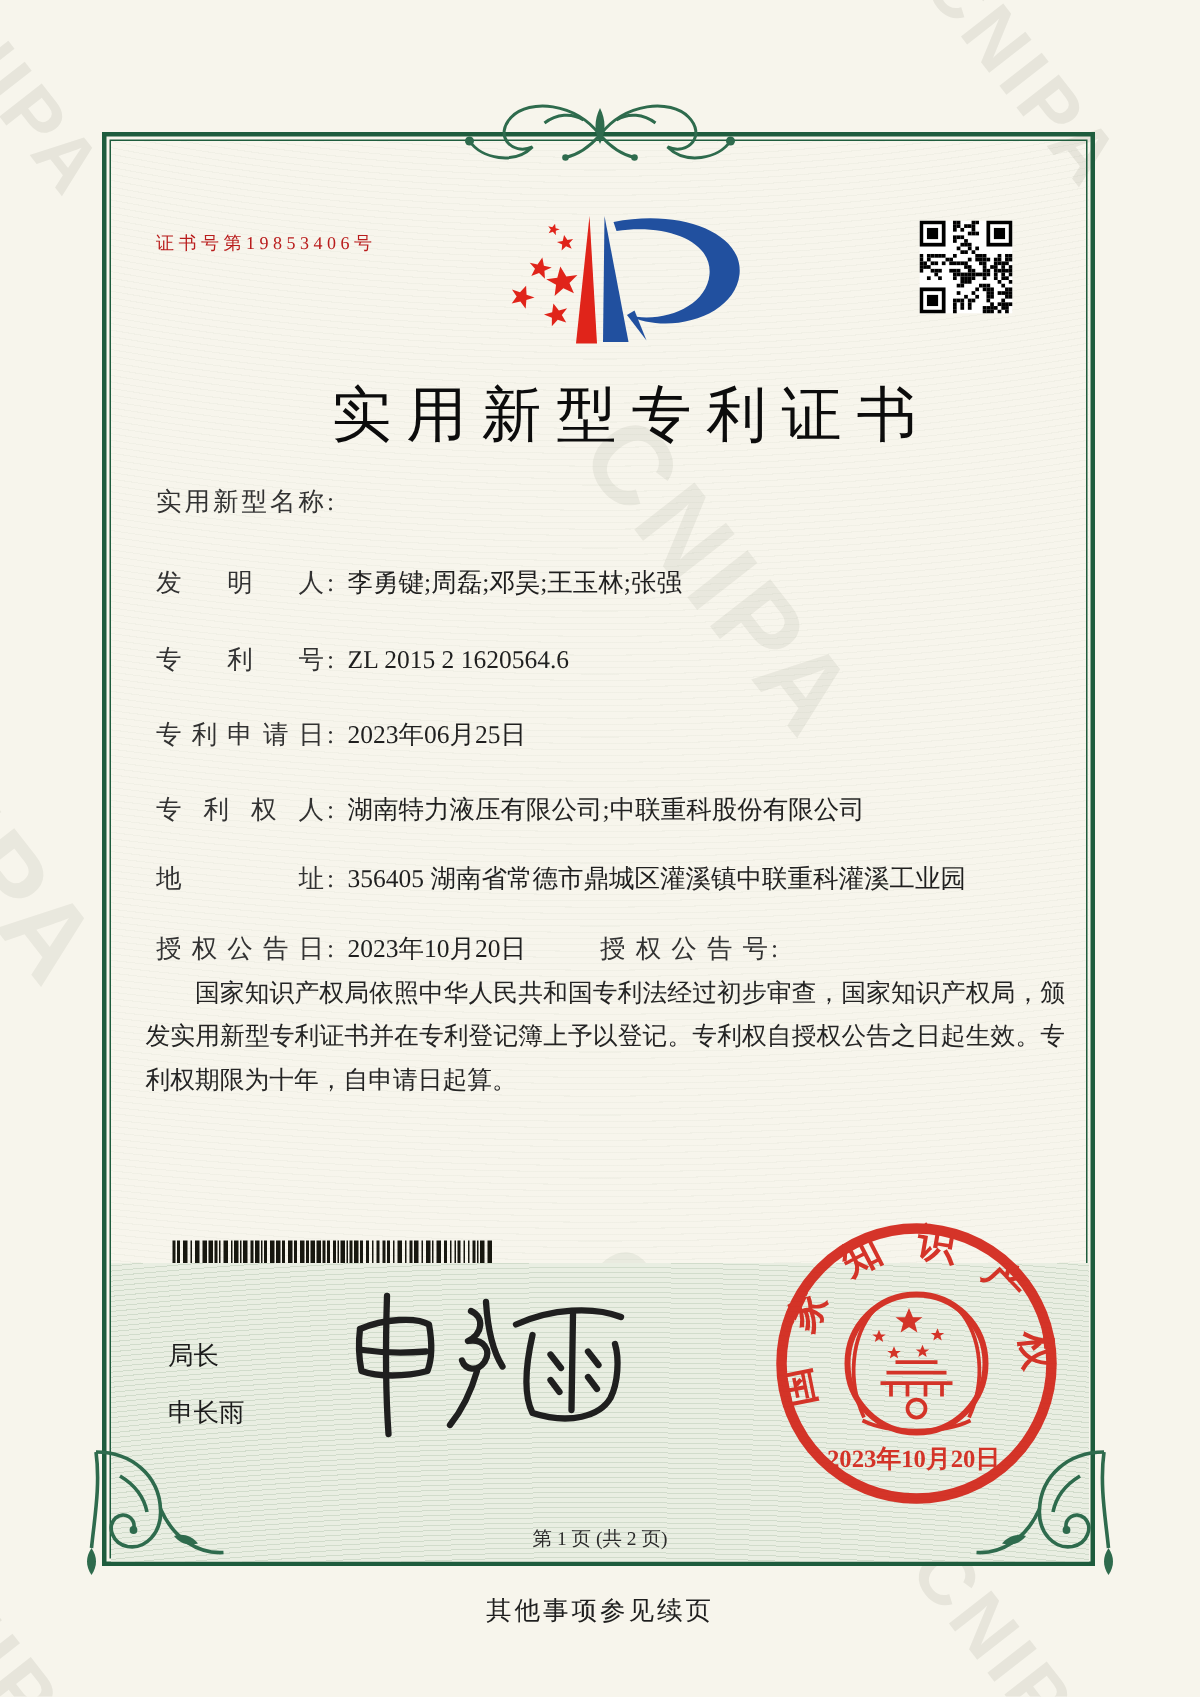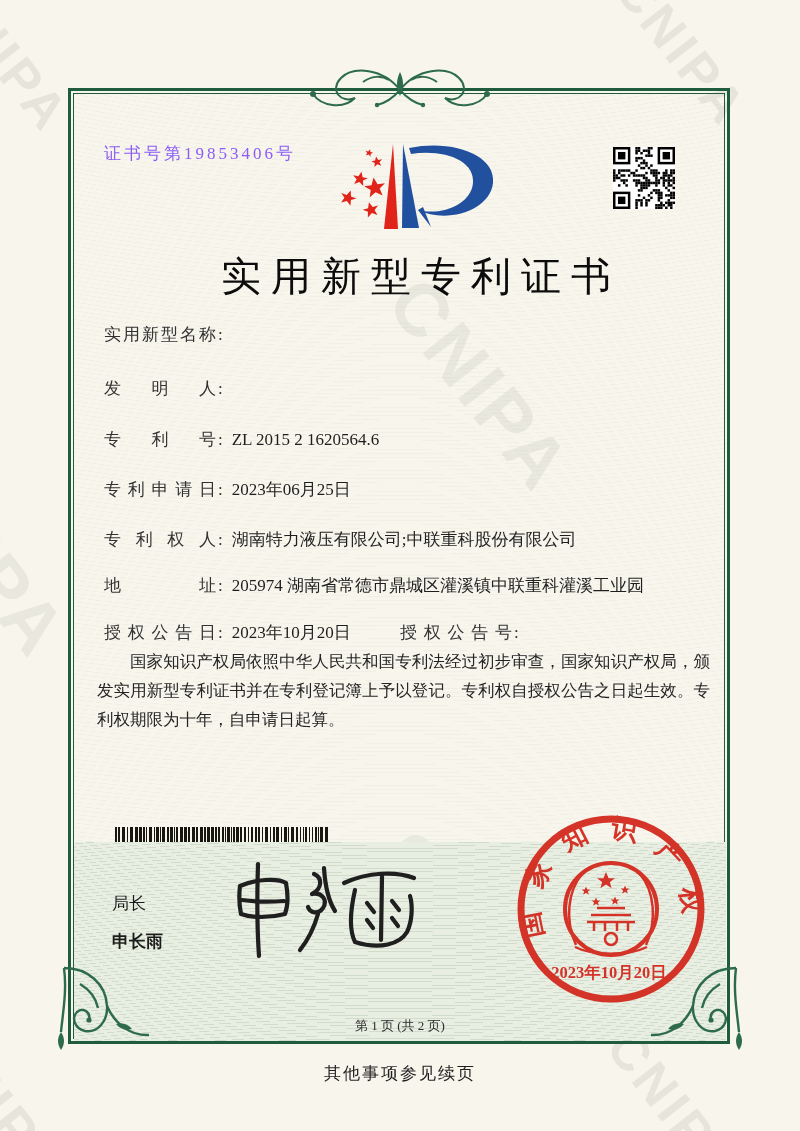--- a/index.html
+++ b/index.html
@@ -41,21 +41,21 @@
     position:absolute;left:74px;top:842px;width:652px;height:199px;
     background:repeating-radial-gradient(ellipse 1800px 1200px at 326px 1500px,
       rgba(90,130,90,0.17) 0 1px, transparent 1px 5px),#e9eee2;
   }
   .ornament-top{position:absolute;left:283px;top:60px;}
   .flourish{position:absolute;}
   .flourish-left{left:56px;top:962px;}
   .flourish-right{left:649px;top:962px;transform:scaleX(-1);}
   
   .cert-no{
-    position:absolute;left:104px;top:142px;font-size:17px;letter-spacing:3px;color:#8b5cf6;
+    position:absolute;left:104px;top:154px;font-size:12px;letter-spacing:3px;color:#b91c1c;
   }
   .logo{position:absolute;left:333px;top:131px;}
   .qr{position:absolute;left:613px;top:147px;width:62px;height:62px;line-height:0;}
   .title{
     position:absolute;left:0;top:249px;width:100%;text-align:center;
     font-size:40px;font-weight:normal;letter-spacing:10px;text-indent:10px;color:#0c0c0c;margin-left:16px;
   }
   
   .fields{position:absolute;left:104px;top:322px;width:606px;font-size:17px;color:#323232;}
   .frow{position:absolute;left:0;display:flex;align-items:flex-start;line-height:1.55;}
@@ -69,21 +69,21 @@
   .addr{width:455px;}
   
   .legal{position:absolute;left:97px;top:648px;width:613px;}
   .legal p{
     margin:0 0 11px 0;font-size:16.5px;line-height:1.75;text-indent:2em;
     text-align:justify;color:#242424;
   }
   .barcode{position:absolute;left:115px;top:827px;width:218px;height:15px;font-size:0;}
   
   .signing{position:absolute;left:112px;top:892px;font-family:"Liberation Sans","DejaVu Sans",sans-serif;font-size:17px;color:#1c1c1c;}
-  .signing .line2{margin-top:15px;font-weight:bold;}
+  .signing .line2{margin-top:15px;}
   .signature{position:absolute;left:228px;top:856px;}
   .seal{position:absolute;left:514px;top:812px;opacity:0.93;}
   
   .page-info{position:absolute;left:0;top:1017px;width:100%;text-align:center;font-size:13px;color:#2b2b2b;}
   .cont-note{position:absolute;left:0;top:1062px;width:100%;text-align:center;font-size:17px;letter-spacing:2px;color:#1e1e1e;}
 </style>
 </head>
 <body>
 
 <span class="wm wm1">CNIPA</span>
@@ -383,20 +383,21 @@
       </span>
       <span class="colon">:</span>
   </div>
   <div class="frow r2">
     <span class="flabel">
         <span>发</span>
         <span>明</span>
         <span>人</span>
       </span>
       <span class="colon">:</span>
+      <span class="fvalue">李勇键;周磊;邓昊;王玉林;张强</span>
   </div>
   <div class="frow r3">
     <span class="flabel">
         <span>专</span>
         <span>利</span>
         <span>号</span>
       </span>
       <span class="colon">:</span>
       <span class="fvalue">ZL 2015 2 1620564.6</span>
   </div>
@@ -420,21 +421,21 @@
       </span>
       <span class="colon">:</span>
       <span class="fvalue">湖南特力液压有限公司;中联重科股份有限公司</span>
   </div>
   <div class="frow r6">
     <span class="flabel">
         <span>地</span>
         <span>址</span>
       </span>
       <span class="colon">:</span>
-      <span class="fvalue addr">205974 湖南省常德市鼎城区灌溪镇中联重科灌溪工业园</span>
+      <span class="fvalue addr">356405 湖南省常德市鼎城区灌溪镇中联重科灌溪工业园</span>
   </div>
   <div class="frow r7">
     <div class="fgroup">
       <span class="flabel">
           <span>授</span>
           <span>权</span>
           <span>公</span>
           <span>告</span>
           <span>日</span>
         </span>

